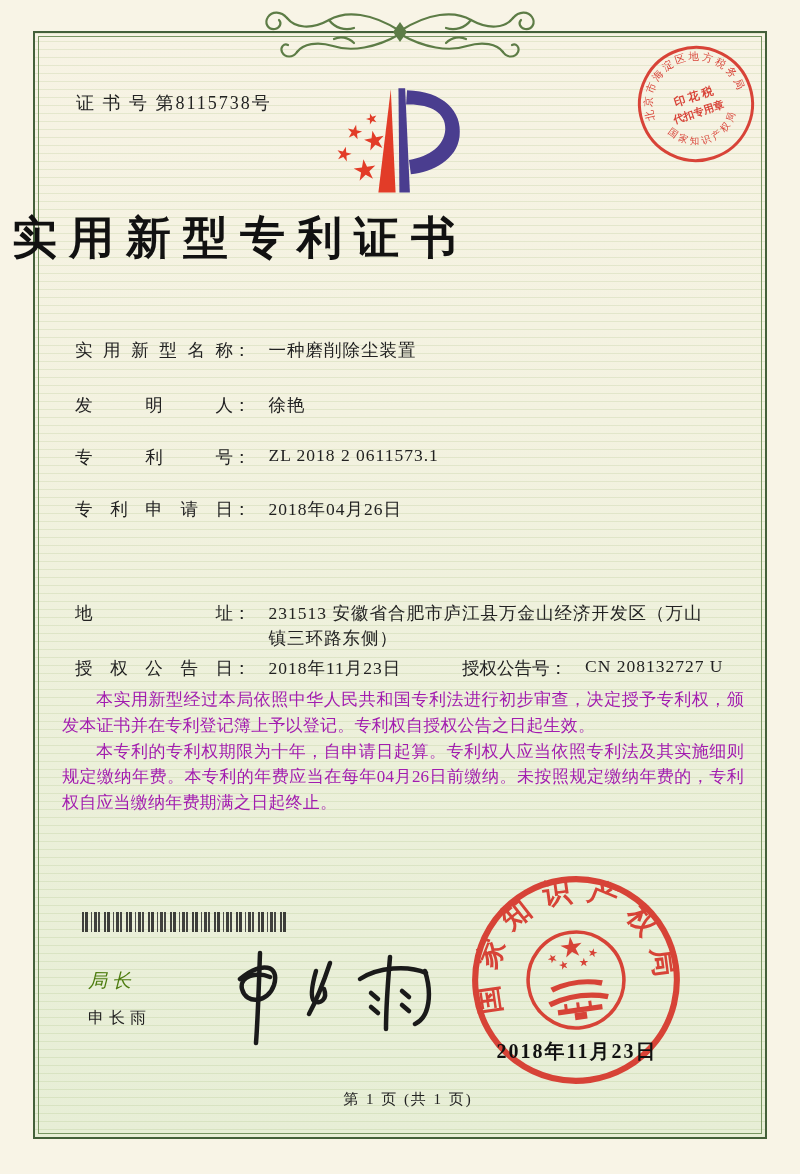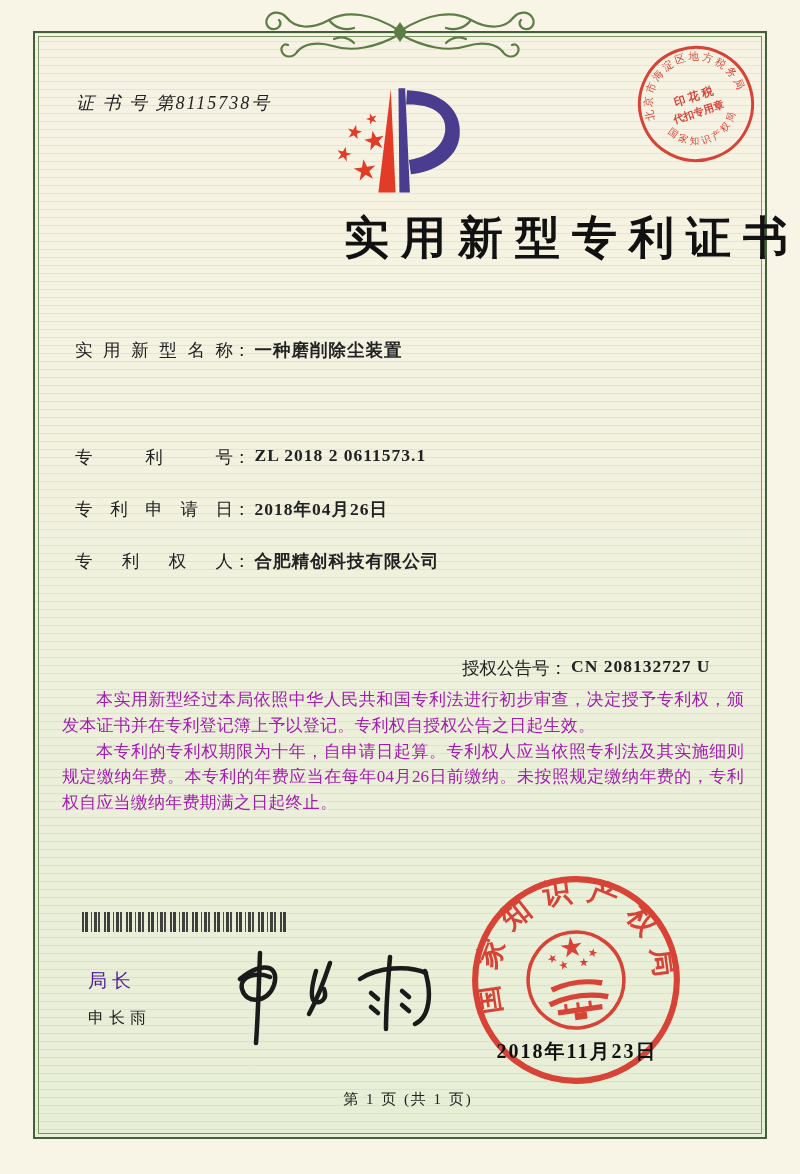--- a/index.html
+++ b/index.html
@@ -23,46 +23,46 @@
       linear-gradient(180deg,#f7f3e4 0%,#f3f2e0 35%,#ecf0da 65%,#e7eed6 100%);
   }
   .frame-inner{
     position:absolute;inset:3px;
     border:1px solid #789562;
   }
   .ornament{position:absolute;left:250px;top:3px;width:300px;height:58px;}
   
   .cert-no{
     position:absolute;left:76px;top:91px;
-    font-size:18px;letter-spacing:2px;color:#232323;font-style:italic;
+    font-size:18px;letter-spacing:2px;color:#232323;
   }
   
   .logo{position:absolute;left:322px;top:74px;width:172px;height:130px;}
   
   .tax-seal{
     position:absolute;left:636px;top:44px;width:120px;height:120px;
     transform:rotate(-18deg);opacity:.92;
   }
   
   .title{
     position:absolute;left:0;top:208px;width:100%;
-    text-align:right;font-size:45px;font-weight:bold;
+    text-align:left;font-size:45px;font-weight:bold;
     letter-spacing:12px;text-indent:12px;color:#111;
   }
   
   .field{
     position:absolute;left:75px;
     font-size:17.5px;color:#222;white-space:nowrap;
   }
   .flabel{
     display:inline-block;width:158px;vertical-align:top;
     text-align:justify;text-align-last:justify;
   }
   .fcolon{display:inline-block;vertical-align:top;}
-  .fvalue{display:inline-block;vertical-align:top;margin-left:4px;letter-spacing:1px;font-weight:bold;}
+  .fvalue{display:inline-block;vertical-align:top;margin-left:18px;letter-spacing:1px;}
   .fvalue.wrap{white-space:normal;width:440px;line-height:25px;}
   .field.grant-no{left:462px;}
   .field.grant-no .flabel{width:auto;text-align:center;text-align-last:left;}
   
   .body-text{
     position:absolute;left:62px;top:687px;width:682px;
   }
   .body-text p{
     margin:0;text-indent:2em;font-size:17px;line-height:25.8px;
     text-align:justify;letter-spacing:.2px;color:#a21caf;
@@ -71,21 +71,21 @@
   .barcode{
     position:absolute;left:82px;top:912px;width:206px;height:20px;
     background:repeating-linear-gradient(90deg,
       #222 0 2px, transparent 2px 3px,
       #1e1e1e 3px 6px, transparent 6px 9px,
       #333 9px 10px, transparent 10px 12px,
       #222 12px 15px, transparent 15px 16px,
       #2a2a2a 16px 18px, transparent 18px 22px);
     opacity:.85;
   }
-  .officer-title{position:absolute;left:88px;top:968px;font-size:19px;letter-spacing:5px;color:#4c1d95;}
+  .officer-title{position:absolute;left:88px;top:968px;font-size:19px;letter-spacing:5px;color:#4d7c0f;font-style:italic;}
   .officer-name{position:absolute;left:88px;top:1008px;font-size:16px;letter-spacing:5px;color:#222;}
   .signature{position:absolute;left:212px;top:940px;width:240px;height:112px;}
   
   .main-seal{
     position:absolute;left:468px;top:872px;width:216px;height:216px;
     transform:rotate(-8deg);opacity:.92;
   }
   .seal-date{
     position:absolute;left:470px;top:1038px;width:214px;
     text-align:center;font-size:20px;font-weight:600;
@@ -155,28 +155,34 @@
     </text>
     <text x="60" y="56" font-size="11.5" font-weight="bold" fill="#d6352a" text-anchor="middle">印 花 税</text>
     <text x="60" y="72" font-size="10.5" font-weight="bold" fill="#d6352a" text-anchor="middle">代扣专用章</text>
   </svg>
 
   <div class="title">实用新型专利证书</div>
 
   <div class="field" style="top:338px">
     <span class="flabel">实用新型名称</span><span class="fcolon">：</span><span class="fvalue">一种磨削除尘装置</span>
   </div>
+  <div class="field" style="top:393px">
+    <span class="flabel">发　明　人</span><span class="fcolon">：</span><span class="fvalue">徐艳</span>
+  </div>
   <div class="field" style="top:445px">
     <span class="flabel">专　利　号</span><span class="fcolon">：</span><span class="fvalue">ZL 2018 2 0611573.1</span>
   </div>
   <div class="field" style="top:497px">
     <span class="flabel">专利申请日</span><span class="fcolon">：</span><span class="fvalue">2018年04月26日</span>
   </div>
-  <div class="field" style="top:549px">
-    <span class="flabel">专 利 权 人</span><span class="fcolon">：</span><span class="fvalue">合肥精创科技有限公司</span>
+  <div class="field" style="top:601px">
+    <span class="flabel">地　　址</span><span class="fcolon">：</span><span class="fvalue wrap">231513 安徽省合肥市庐江县万金山经济开发区（万山镇三环路东侧）</span>
+  </div>
+  <div class="field" style="top:656px">
+    <span class="flabel">授权公告日</span><span class="fcolon">：</span><span class="fvalue">2018年11月23日</span>
   </div>
   <div class="field grant-no" style="top:656px">
     <span class="flabel">授权公告号</span><span class="fcolon">：</span><span class="fvalue">CN 208132727 U</span>
   </div>
 
   <div class="body-text">
     <p>本实用新型经过本局依照中华人民共和国专利法进行初步审查，决定授予专利权，颁发本证书并在专利登记簿上予以登记。专利权自授权公告之日起生效。</p>
     <p>本专利的专利权期限为十年，自申请日起算。专利权人应当依照专利法及其实施细则规定缴纳年费。本专利的年费应当在每年04月26日前缴纳。未按照规定缴纳年费的，专利权自应当缴纳年费期满之日起终止。</p>
   </div>
 

